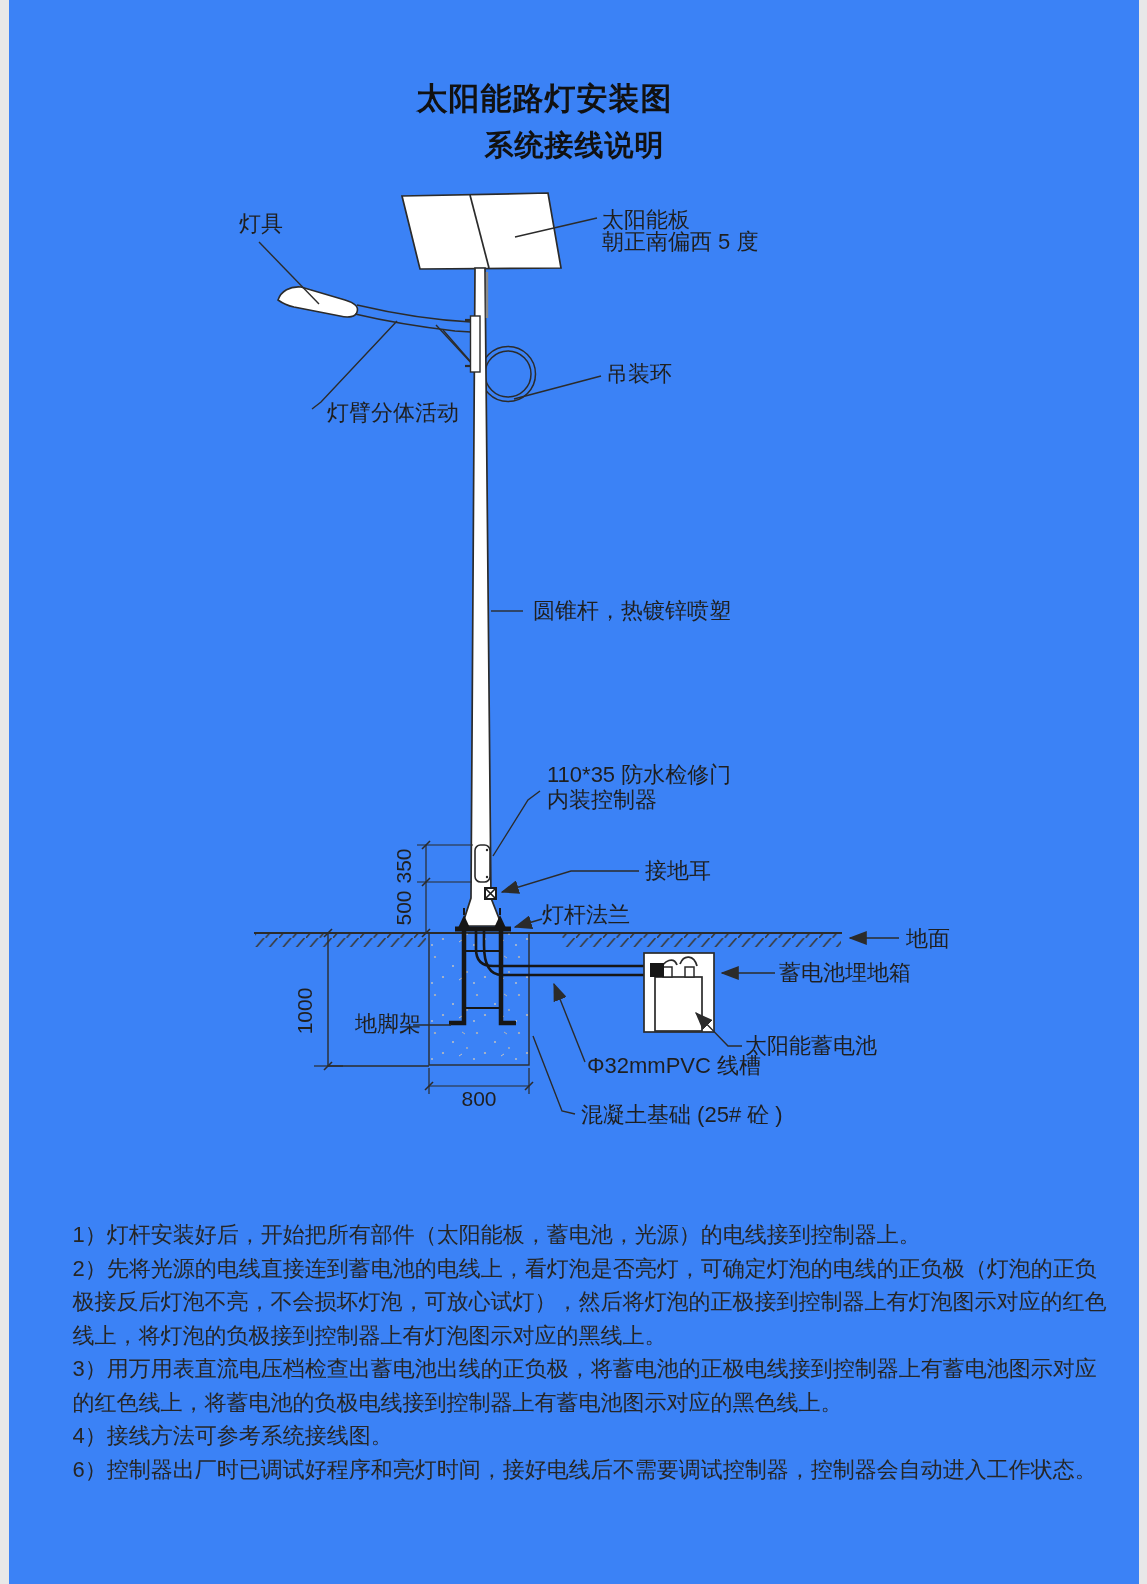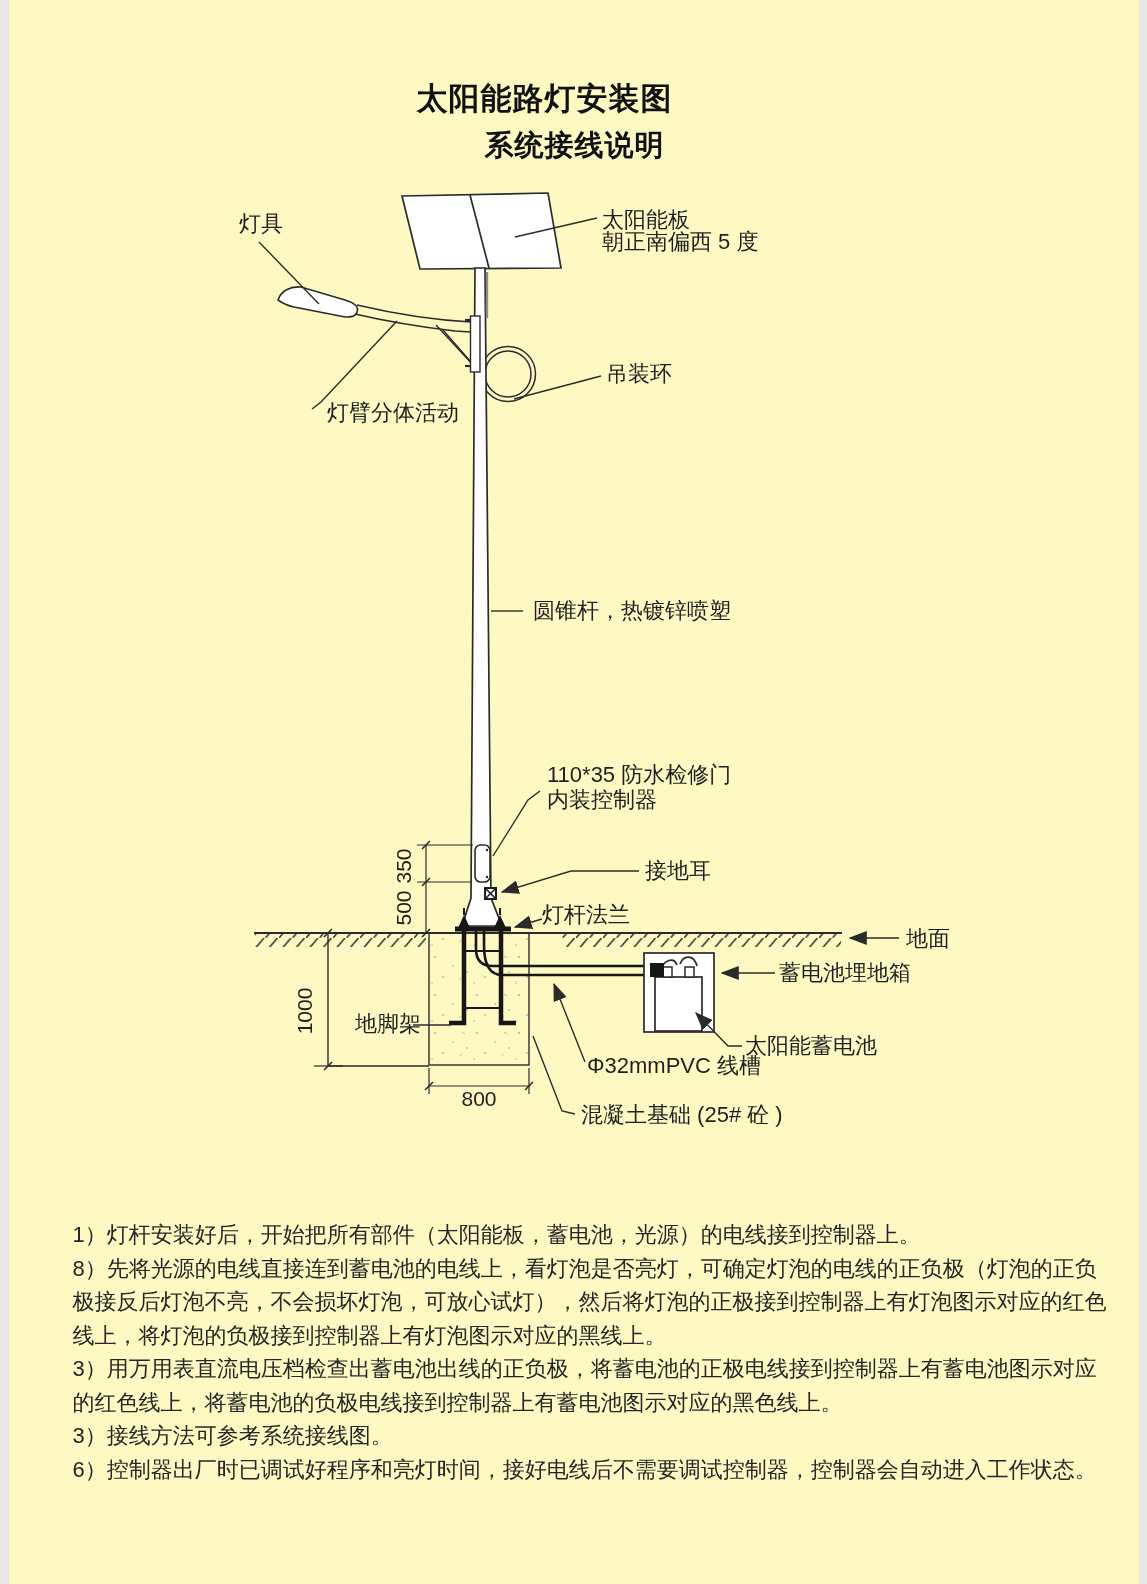--- a/index.html
+++ b/index.html
@@ -1,16 +1,16 @@
 <!DOCTYPE html>
 <html><head>
 <meta charset="utf-8">
 <style>
   html,body{margin:0;padding:0;background:#e8e8e8;}
-  .page{position:relative;width:1130px;height:1584px;background:#fef9c3;margin:0 auto;
+  .page{position:relative;width:1130px;height:1584px;background:#3b82f6;margin:0 auto;
         font-family:"Liberation Sans","DejaVu Sans",sans-serif;color:#1f1f1f;overflow:hidden;}
   .title-line{position:absolute;transform:translateX(-50%);font-weight:700;white-space:nowrap;color:#111;}
   #title1{left:536px;top:78px;font-size:31px;letter-spacing:1px;}
   #title2{left:566px;top:126px;font-size:29px;letter-spacing:1px;}
   .diagram-svg{position:absolute;left:0;top:0;}
   .instructions{position:absolute;left:64px;top:1218px;width:1034px;
                 font-size:22px;line-height:33.5px;color:#262626;}
   .instructions p{margin:0;}
   svg text{fill:#1f1f1f;font-size:22px;font-family:"Liberation Sans","DejaVu Sans",sans-serif;}
   svg .dim{font-size:21px;}
@@ -175,19 +175,19 @@
       <text x="770" y="980">蓄电池埋地箱</text>
       <text x="736" y="1053">太阳能蓄电池</text>
       <text x="346" y="1031">地脚架</text>
       <text x="578" y="1073">Φ32mmPVC 线槽</text>
       <text x="572" y="1122">混凝土基础 (25# 砼 )</text>
     </g>
   </svg>
 
   <div class="instructions">
     <p>1）灯杆安装好后，开始把所有部件（太阳能板，蓄电池，光源）的电线接到控制器上。</p>
-    <p>8）先将光源的电线直接连到蓄电池的电线上，看灯泡是否亮灯，可确定灯泡的电线的正负极（灯泡的正负极接反后灯泡不亮，不会损坏灯泡，可放心试灯），然后将灯泡的正极接到控制器上有灯泡图示对应的红色线上，将灯泡的负极接到控制器上有灯泡图示对应的黑线上。</p>
+    <p>2）先将光源的电线直接连到蓄电池的电线上，看灯泡是否亮灯，可确定灯泡的电线的正负极（灯泡的正负极接反后灯泡不亮，不会损坏灯泡，可放心试灯），然后将灯泡的正极接到控制器上有灯泡图示对应的红色线上，将灯泡的负极接到控制器上有灯泡图示对应的黑线上。</p>
     <p>3）用万用表直流电压档检查出蓄电池出线的正负极，将蓄电池的正极电线接到控制器上有蓄电池图示对应的红色线上，将蓄电池的负极电线接到控制器上有蓄电池图示对应的黑色线上。</p>
-    <p>3）接线方法可参考系统接线图。</p>
+    <p>4）接线方法可参考系统接线图。</p>
     <p>6）控制器出厂时已调试好程序和亮灯时间，接好电线后不需要调试控制器，控制器会自动进入工作状态。</p>
   </div>
 
 </div>
 
 </body></html>

